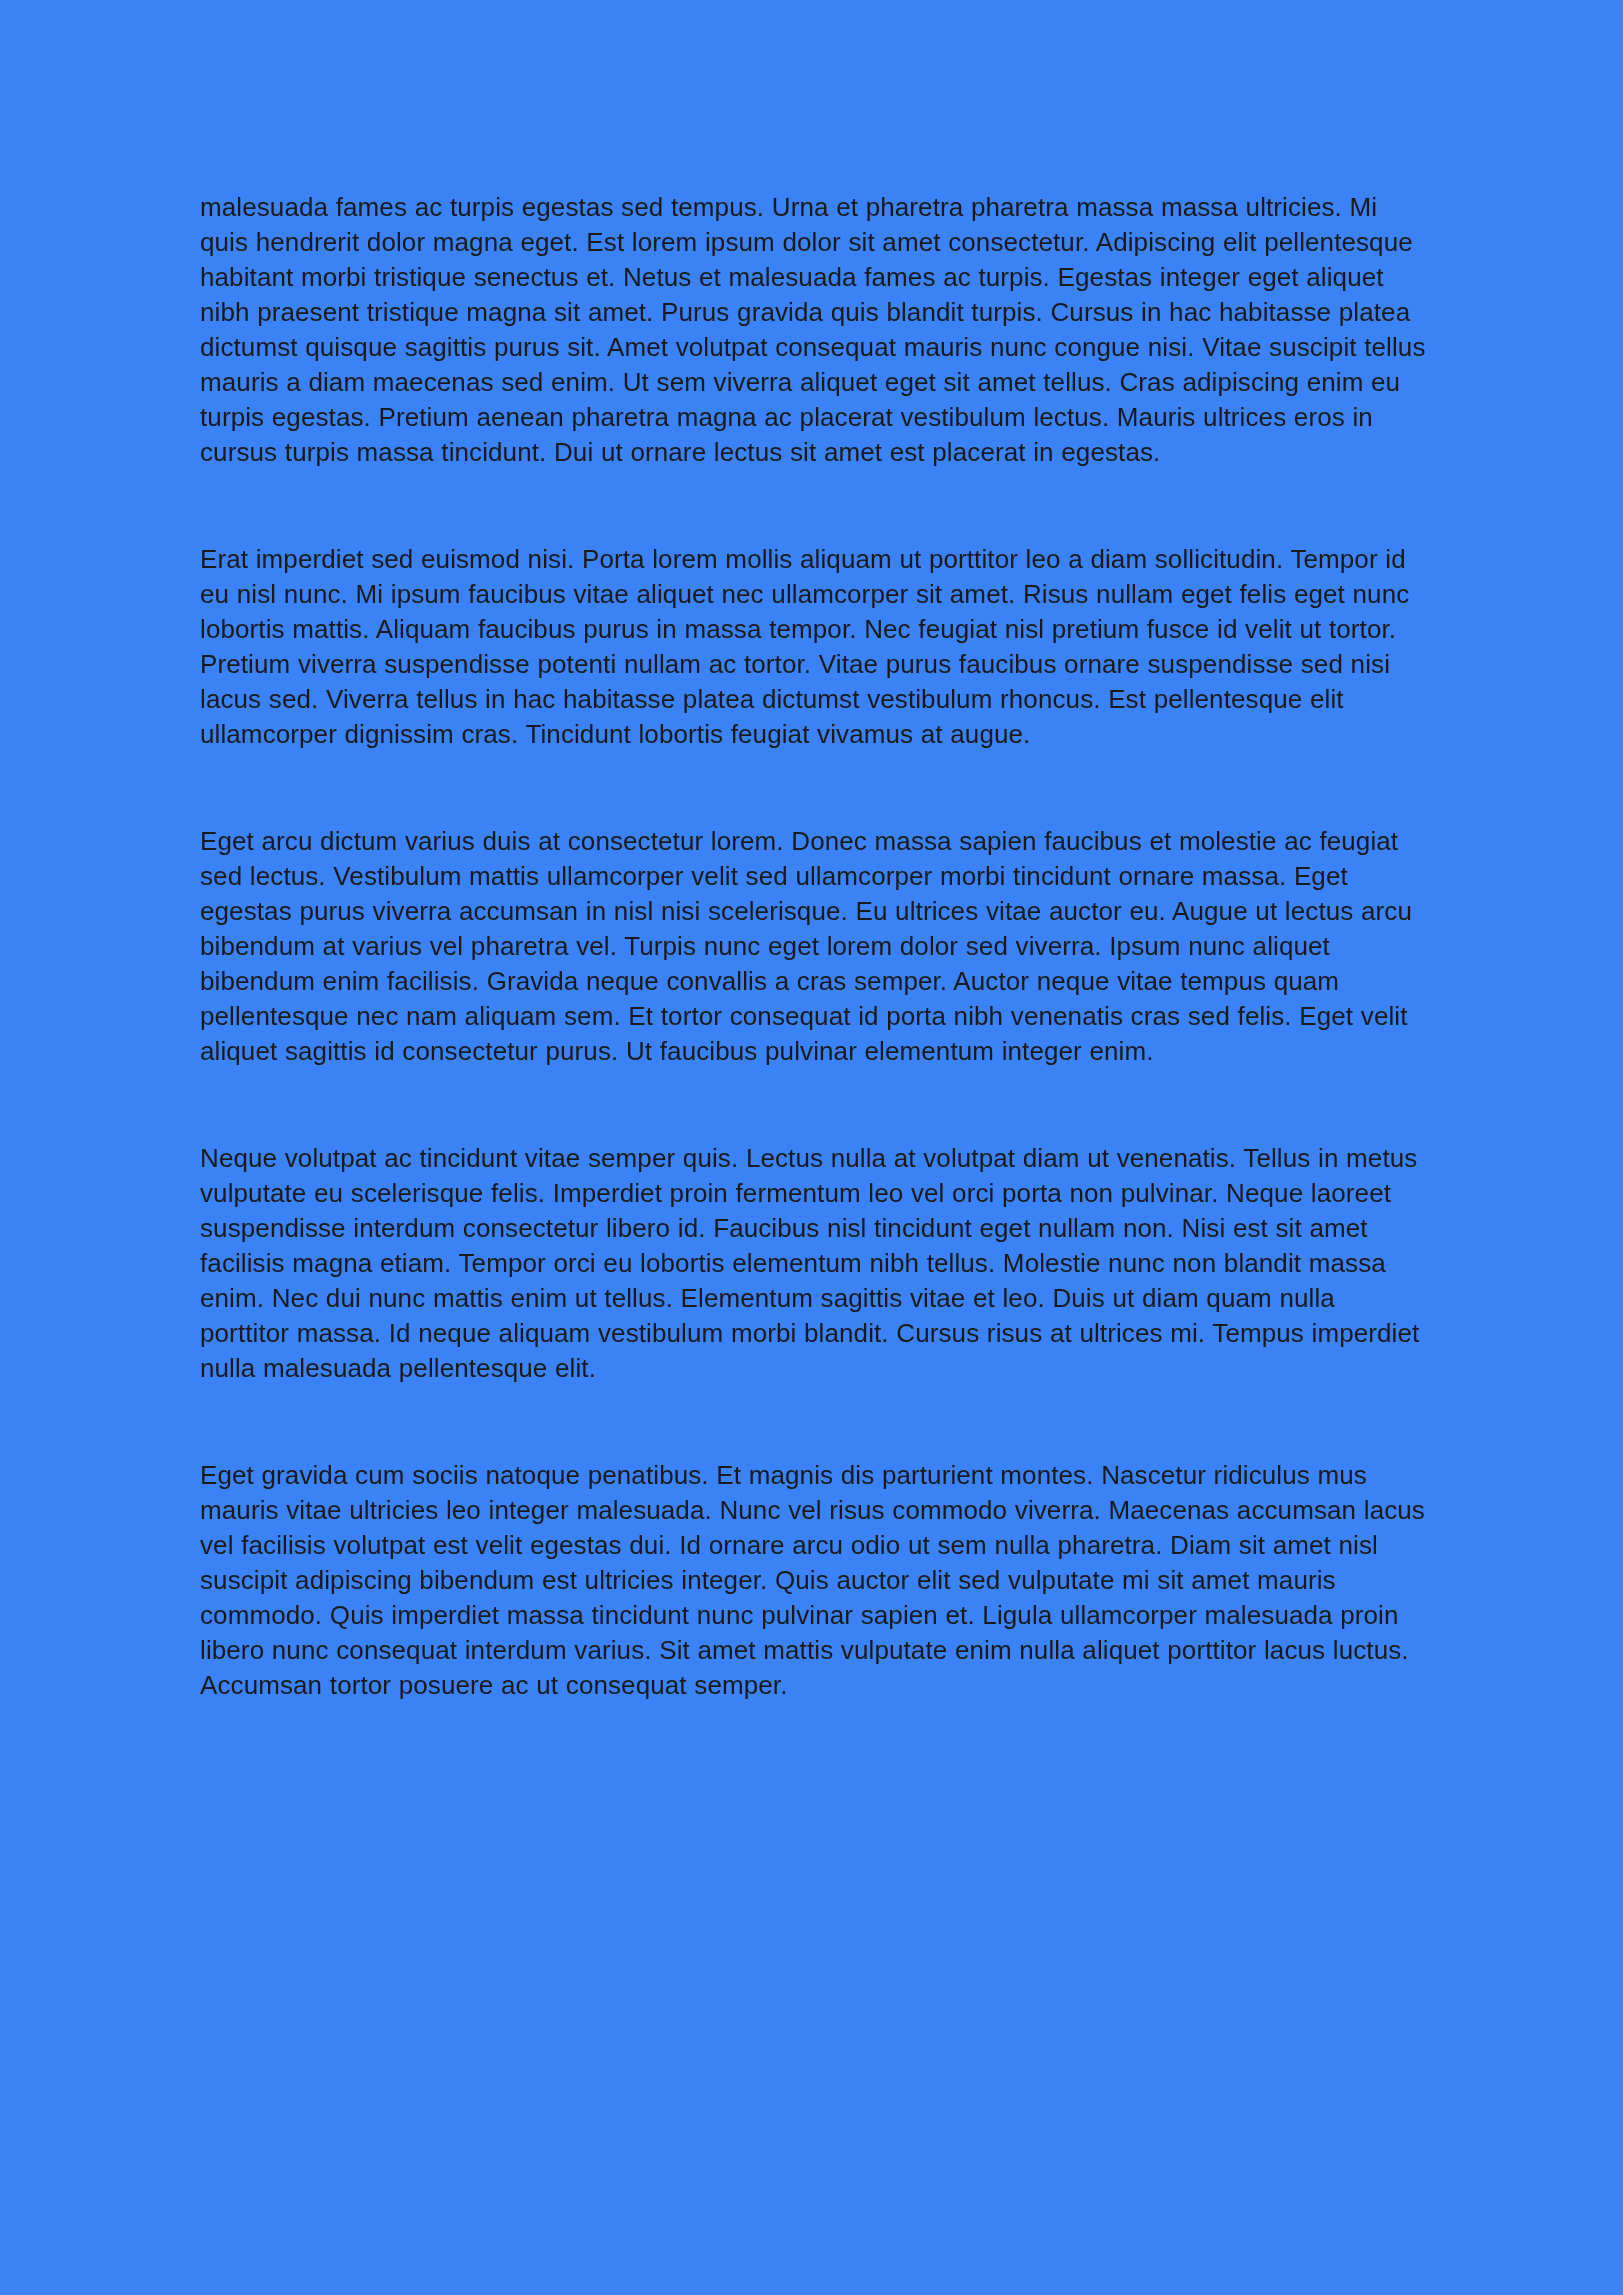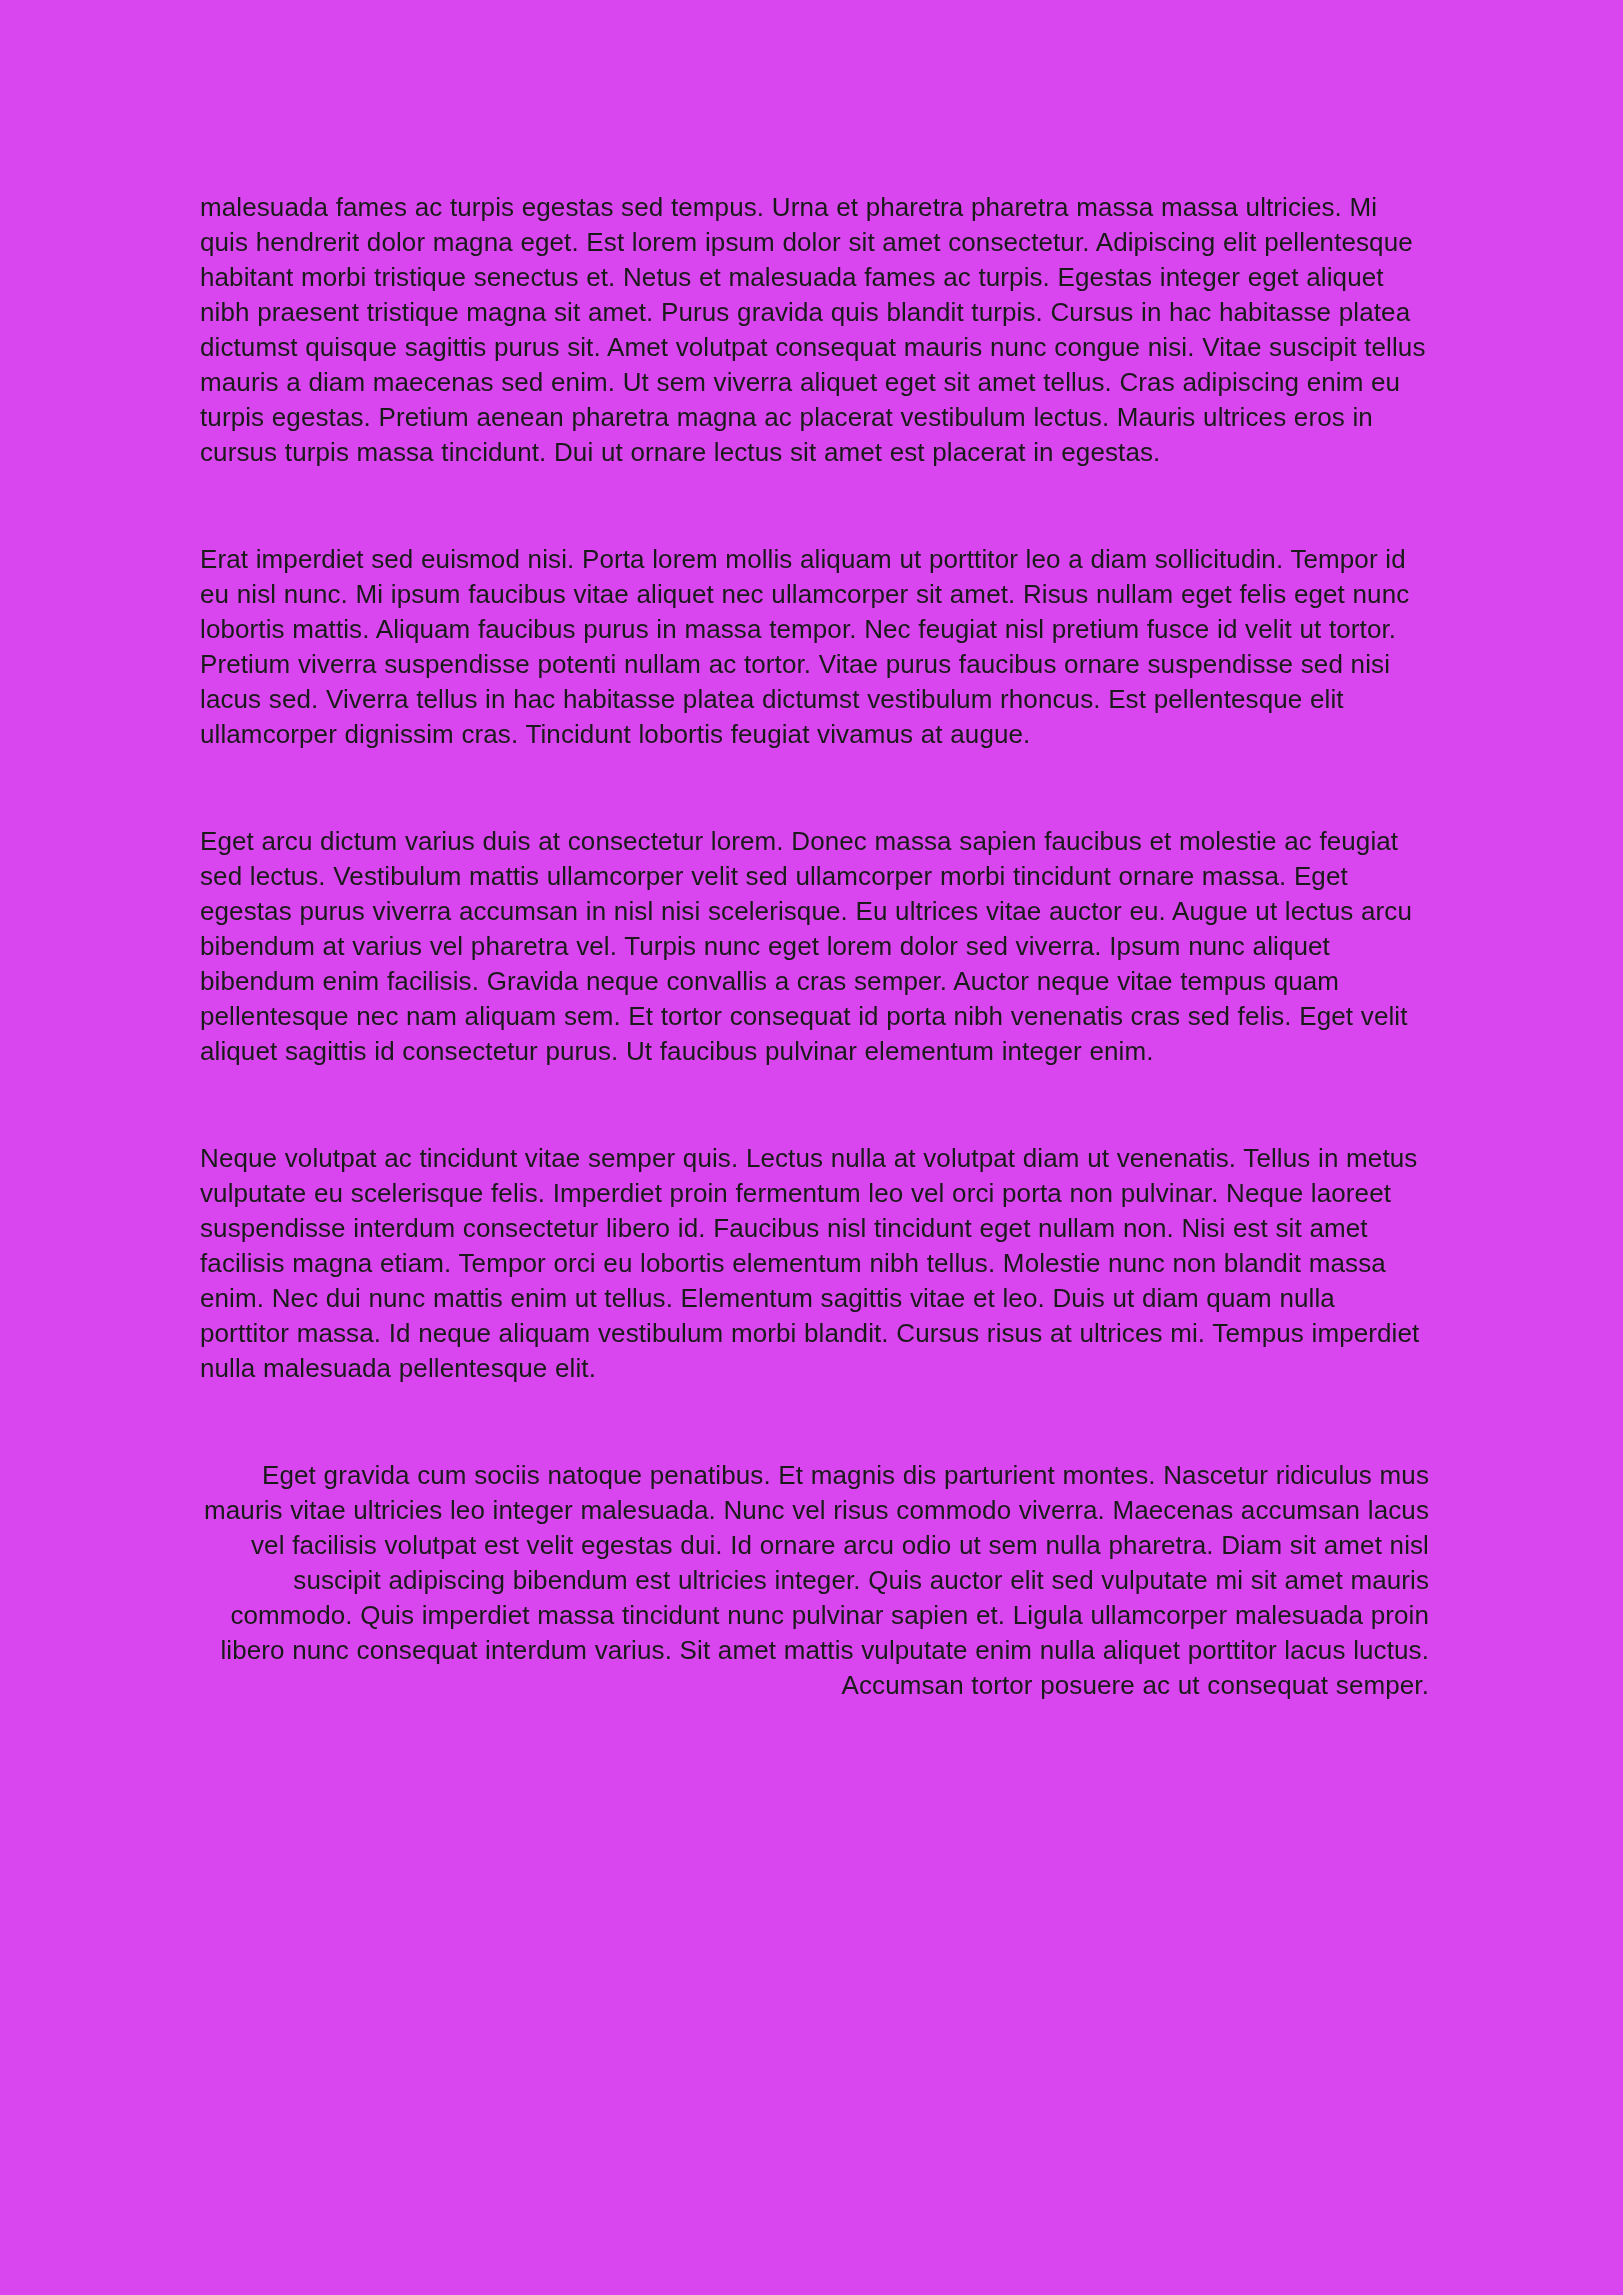--- a/index.html
+++ b/index.html
@@ -12,42 +12,41 @@
     height: 2295px;
     position: relative;
     font-family: "Liberation Sans", sans-serif;
   }
   .page {
     position: absolute;
     left: 0;
     top: 0;
     width: 1623px;
     height: 2295px;
-    background: #d946ef;
+    background: #3b82f6;
     overflow: hidden;
   }
   .content {
     position: absolute;
     left: 200px;
     top: 190px;
     width: 1229px;
     color: #1a1a1a;
     font-size: 26px;
     line-height: 35px;
     text-align: left;
     letter-spacing: 0.1px;
     word-spacing: 0.3px;
   }
   .content p {
     margin: 0 0 72px 0;
     padding: 0;
   }
   .content p:last-child {
     margin-bottom: 0;
-    text-align: right;
   }
 </style>
 </head>
 <body>
 
 <div class="page">
   <div class="content">
     <p>malesuada fames ac turpis egestas sed tempus. Urna et pharetra pharetra massa massa ultricies. Mi quis hendrerit dolor magna eget. Est lorem ipsum dolor sit amet consectetur. Adipiscing elit pellentesque habitant morbi tristique senectus et. Netus et malesuada fames ac turpis. Egestas integer eget aliquet nibh praesent tristique magna sit amet. Purus gravida quis blandit turpis. Cursus in hac habitasse platea dictumst quisque sagittis purus sit. Amet volutpat consequat mauris nunc congue nisi. Vitae suscipit tellus mauris a diam maecenas sed enim. Ut sem viverra aliquet eget sit amet tellus. Cras adipiscing enim eu turpis egestas. Pretium aenean pharetra magna ac placerat vestibulum lectus. Mauris ultrices eros in cursus turpis massa tincidunt. Dui ut ornare lectus sit amet est placerat in egestas.</p>
     <p>Erat imperdiet sed euismod nisi. Porta lorem mollis aliquam ut porttitor leo a diam sollicitudin. Tempor id eu nisl nunc. Mi ipsum faucibus vitae aliquet nec ullamcorper sit amet. Risus nullam eget felis eget nunc lobortis mattis. Aliquam faucibus purus in massa tempor. Nec feugiat nisl pretium fusce id velit ut tortor. Pretium viverra suspendisse potenti nullam ac tortor. Vitae purus faucibus ornare suspendisse sed nisi lacus sed. Viverra tellus in hac habitasse platea dictumst vestibulum rhoncus. Est pellentesque elit ullamcorper dignissim cras. Tincidunt lobortis feugiat vivamus at augue.</p>
     <p>Eget arcu dictum varius duis at consectetur lorem. Donec massa sapien faucibus et molestie ac feugiat sed lectus. Vestibulum mattis ullamcorper velit sed ullamcorper morbi tincidunt ornare massa. Eget egestas purus viverra accumsan in nisl nisi scelerisque. Eu ultrices vitae auctor eu. Augue ut lectus arcu bibendum at varius vel pharetra vel. Turpis nunc eget lorem dolor sed viverra. Ipsum nunc aliquet bibendum enim facilisis. Gravida neque convallis a cras semper. Auctor neque vitae tempus quam pellentesque nec nam aliquam sem. Et tortor consequat id porta nibh venenatis cras sed felis. Eget velit aliquet sagittis id consectetur purus. Ut faucibus pulvinar elementum integer enim.</p>

